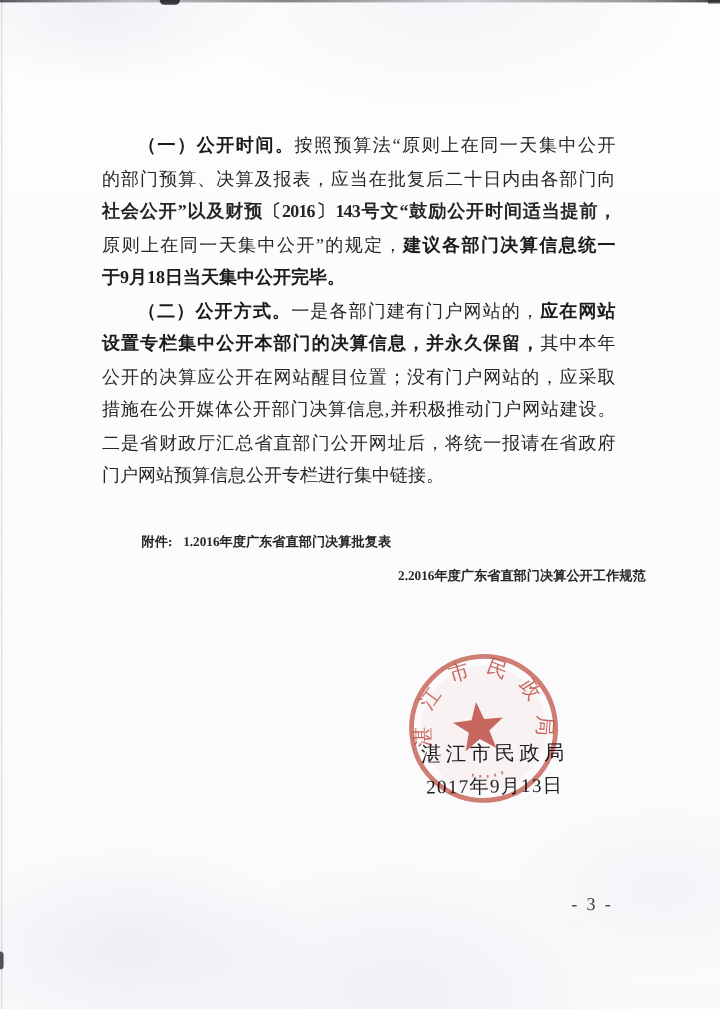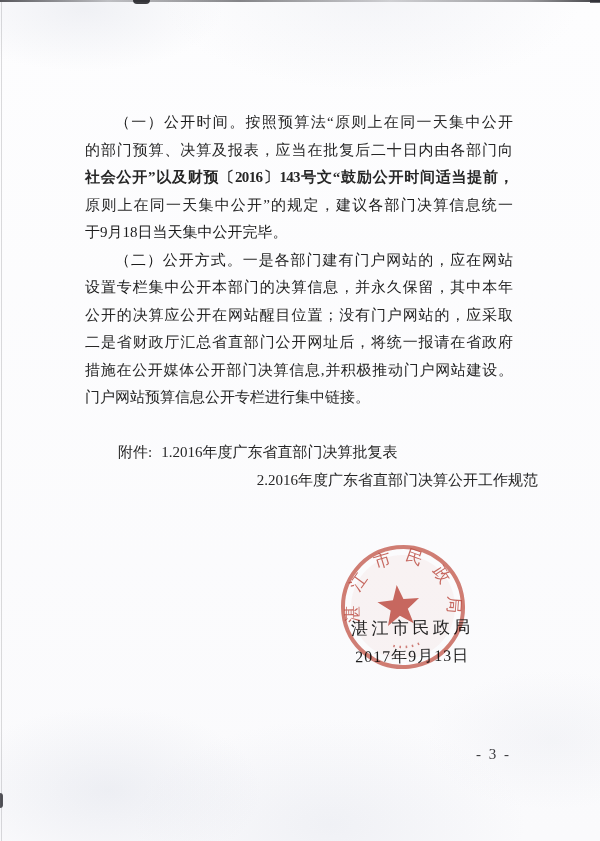--- a/index.html
+++ b/index.html
@@ -50,25 +50,25 @@
   }
   .line {
     white-space: nowrap;
     text-align: justify;
     text-align-last: justify;
     height: 27.5px;
   }
   .line.last { text-align-last: left; }
   .line.indent { padding-left: 30px; }
   .line.tight { letter-spacing: -0.7px; font-weight: bold; }
-  .b { font-weight: normal; color: #1b1b1b; }
+  .b { font-weight: bold; color: #1b1b1b; }
   
   .attachments {
     position: absolute; left: 118px; top: 439px; width: 420px;
-    font-size: 15px; line-height: 27.5px;
+    font-size: 11px; line-height: 27.5px; font-weight: bold;
   }
   .att-row { white-space: nowrap; height: 27.5px; }
   .att-label { margin-right: 9px; }
   .att-row.hang { padding-left: 50px; text-align: right; }
   
   .signature {
     position: absolute; left: 351px; top: 616px; width: 180px;
     transform: rotate(-0.8deg);
     color: #1f1f1f;
   }
@@ -101,22 +101,22 @@
   <div class="textblock">
     <div class="line indent"><span class="b">（一）公开时间。</span><span>按照预算法“原则上在同一天集中公开</span></div>
     <div class="line"><span>的部门预算、决算及报表，应当在批复后二十日内由各部门向</span></div>
     <div class="line tight"><span>社会公开”以及财预〔2016〕143号文“鼓励公开时间适当提前，</span></div>
     <div class="line"><span>原则上在同一天集中公开”的规定，</span><span class="b">建议各部门决算信息统一</span></div>
     <div class="line last"><span class="b">于9月18日当天集中公开完毕。</span></div>
 
     <div class="line indent"><span class="b">（二）公开方式。</span><span>一是各部门建有门户网站的，</span><span class="b">应在网站</span></div>
     <div class="line"><span class="b">设置专栏集中公开本部门的决算信息，并永久保留，</span><span>其中本年</span></div>
     <div class="line"><span>公开的决算应公开在网站醒目位置；没有门户网站的，应采取</span></div>
+    <div class="line"><span>措施在公开媒体公开部门决算信息,并积极推动门户网站建设。</span></div>
     <div class="line"><span>二是省财政厅汇总省直部门公开网址后，将统一报请在省政府</span></div>
-    <div class="line"><span>措施在公开媒体公开部门决算信息,并积极推动门户网站建设。</span></div>
     <div class="line last"><span>门户网站预算信息公开专栏进行集中链接。</span></div>
   </div>
 
   <div class="attachments">
     <div class="att-row"><span class="att-label">附件:</span><span>1.2016年度广东省直部门决算批复表</span></div>
     <div class="att-row hang"><span>2.2016年度广东省直部门决算公开工作规范</span></div>
   </div>
 
   <div class="signature">
     <div class="sig-org">湛江市民政局</div>

